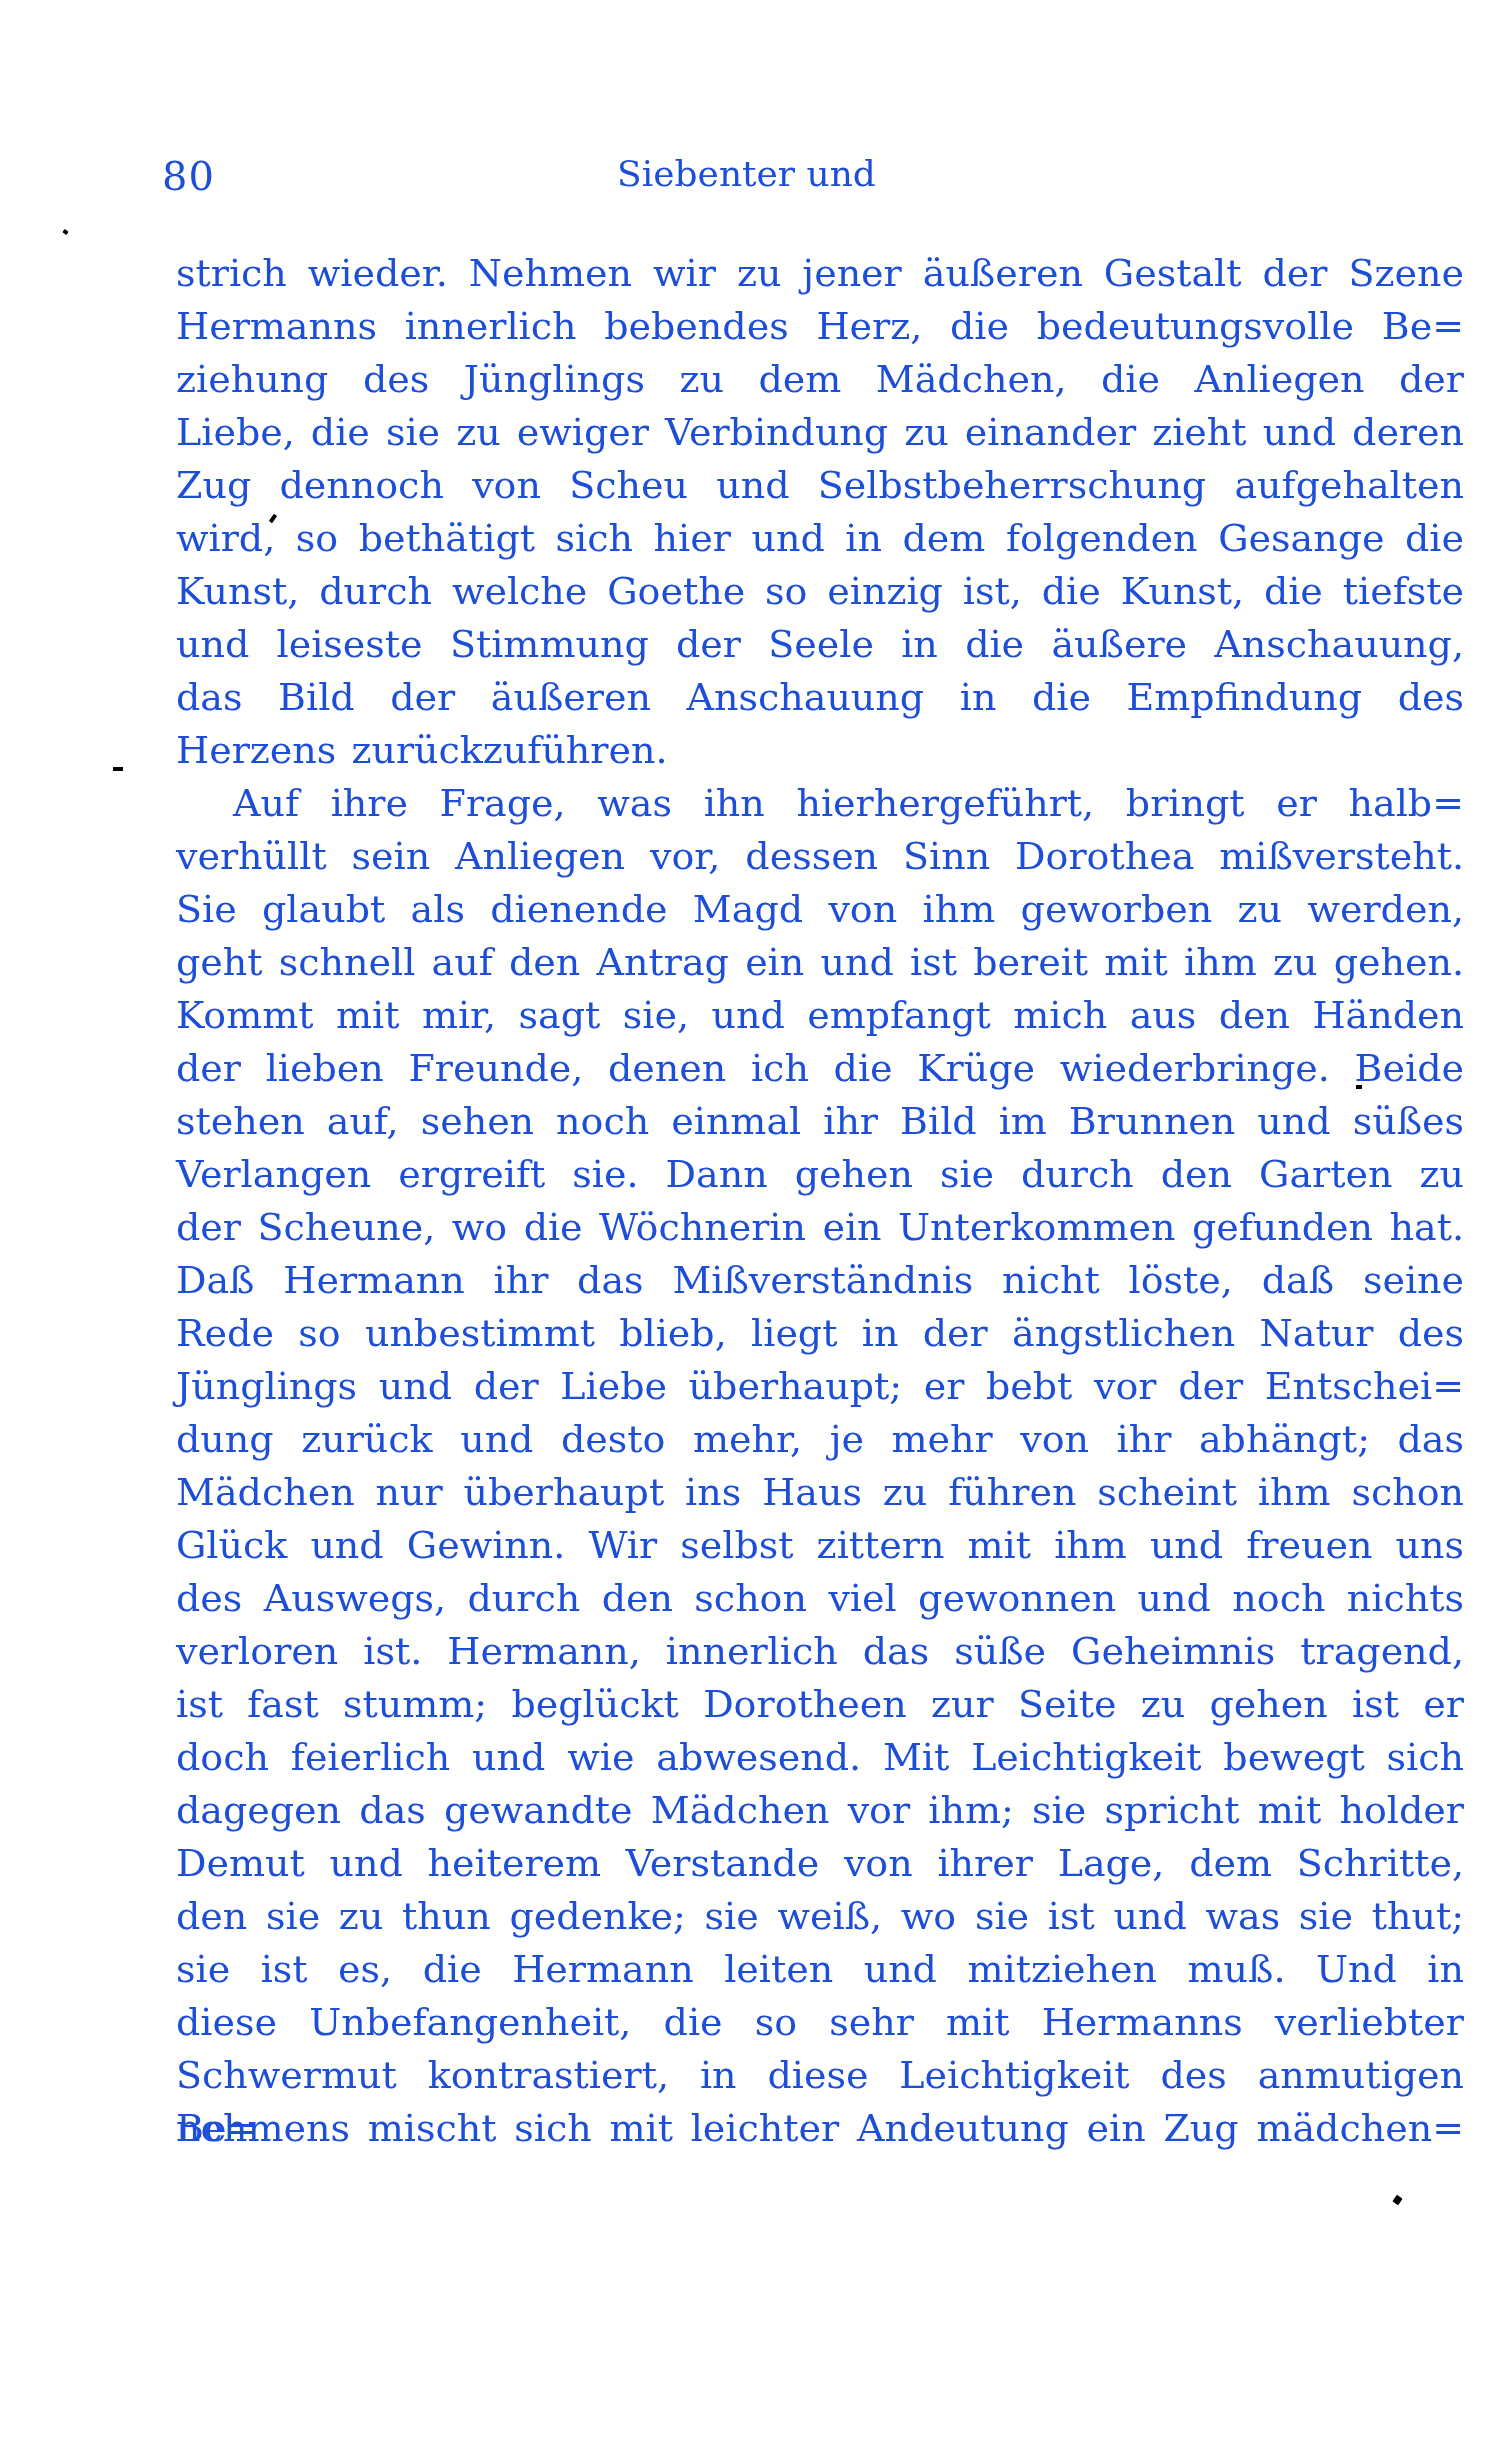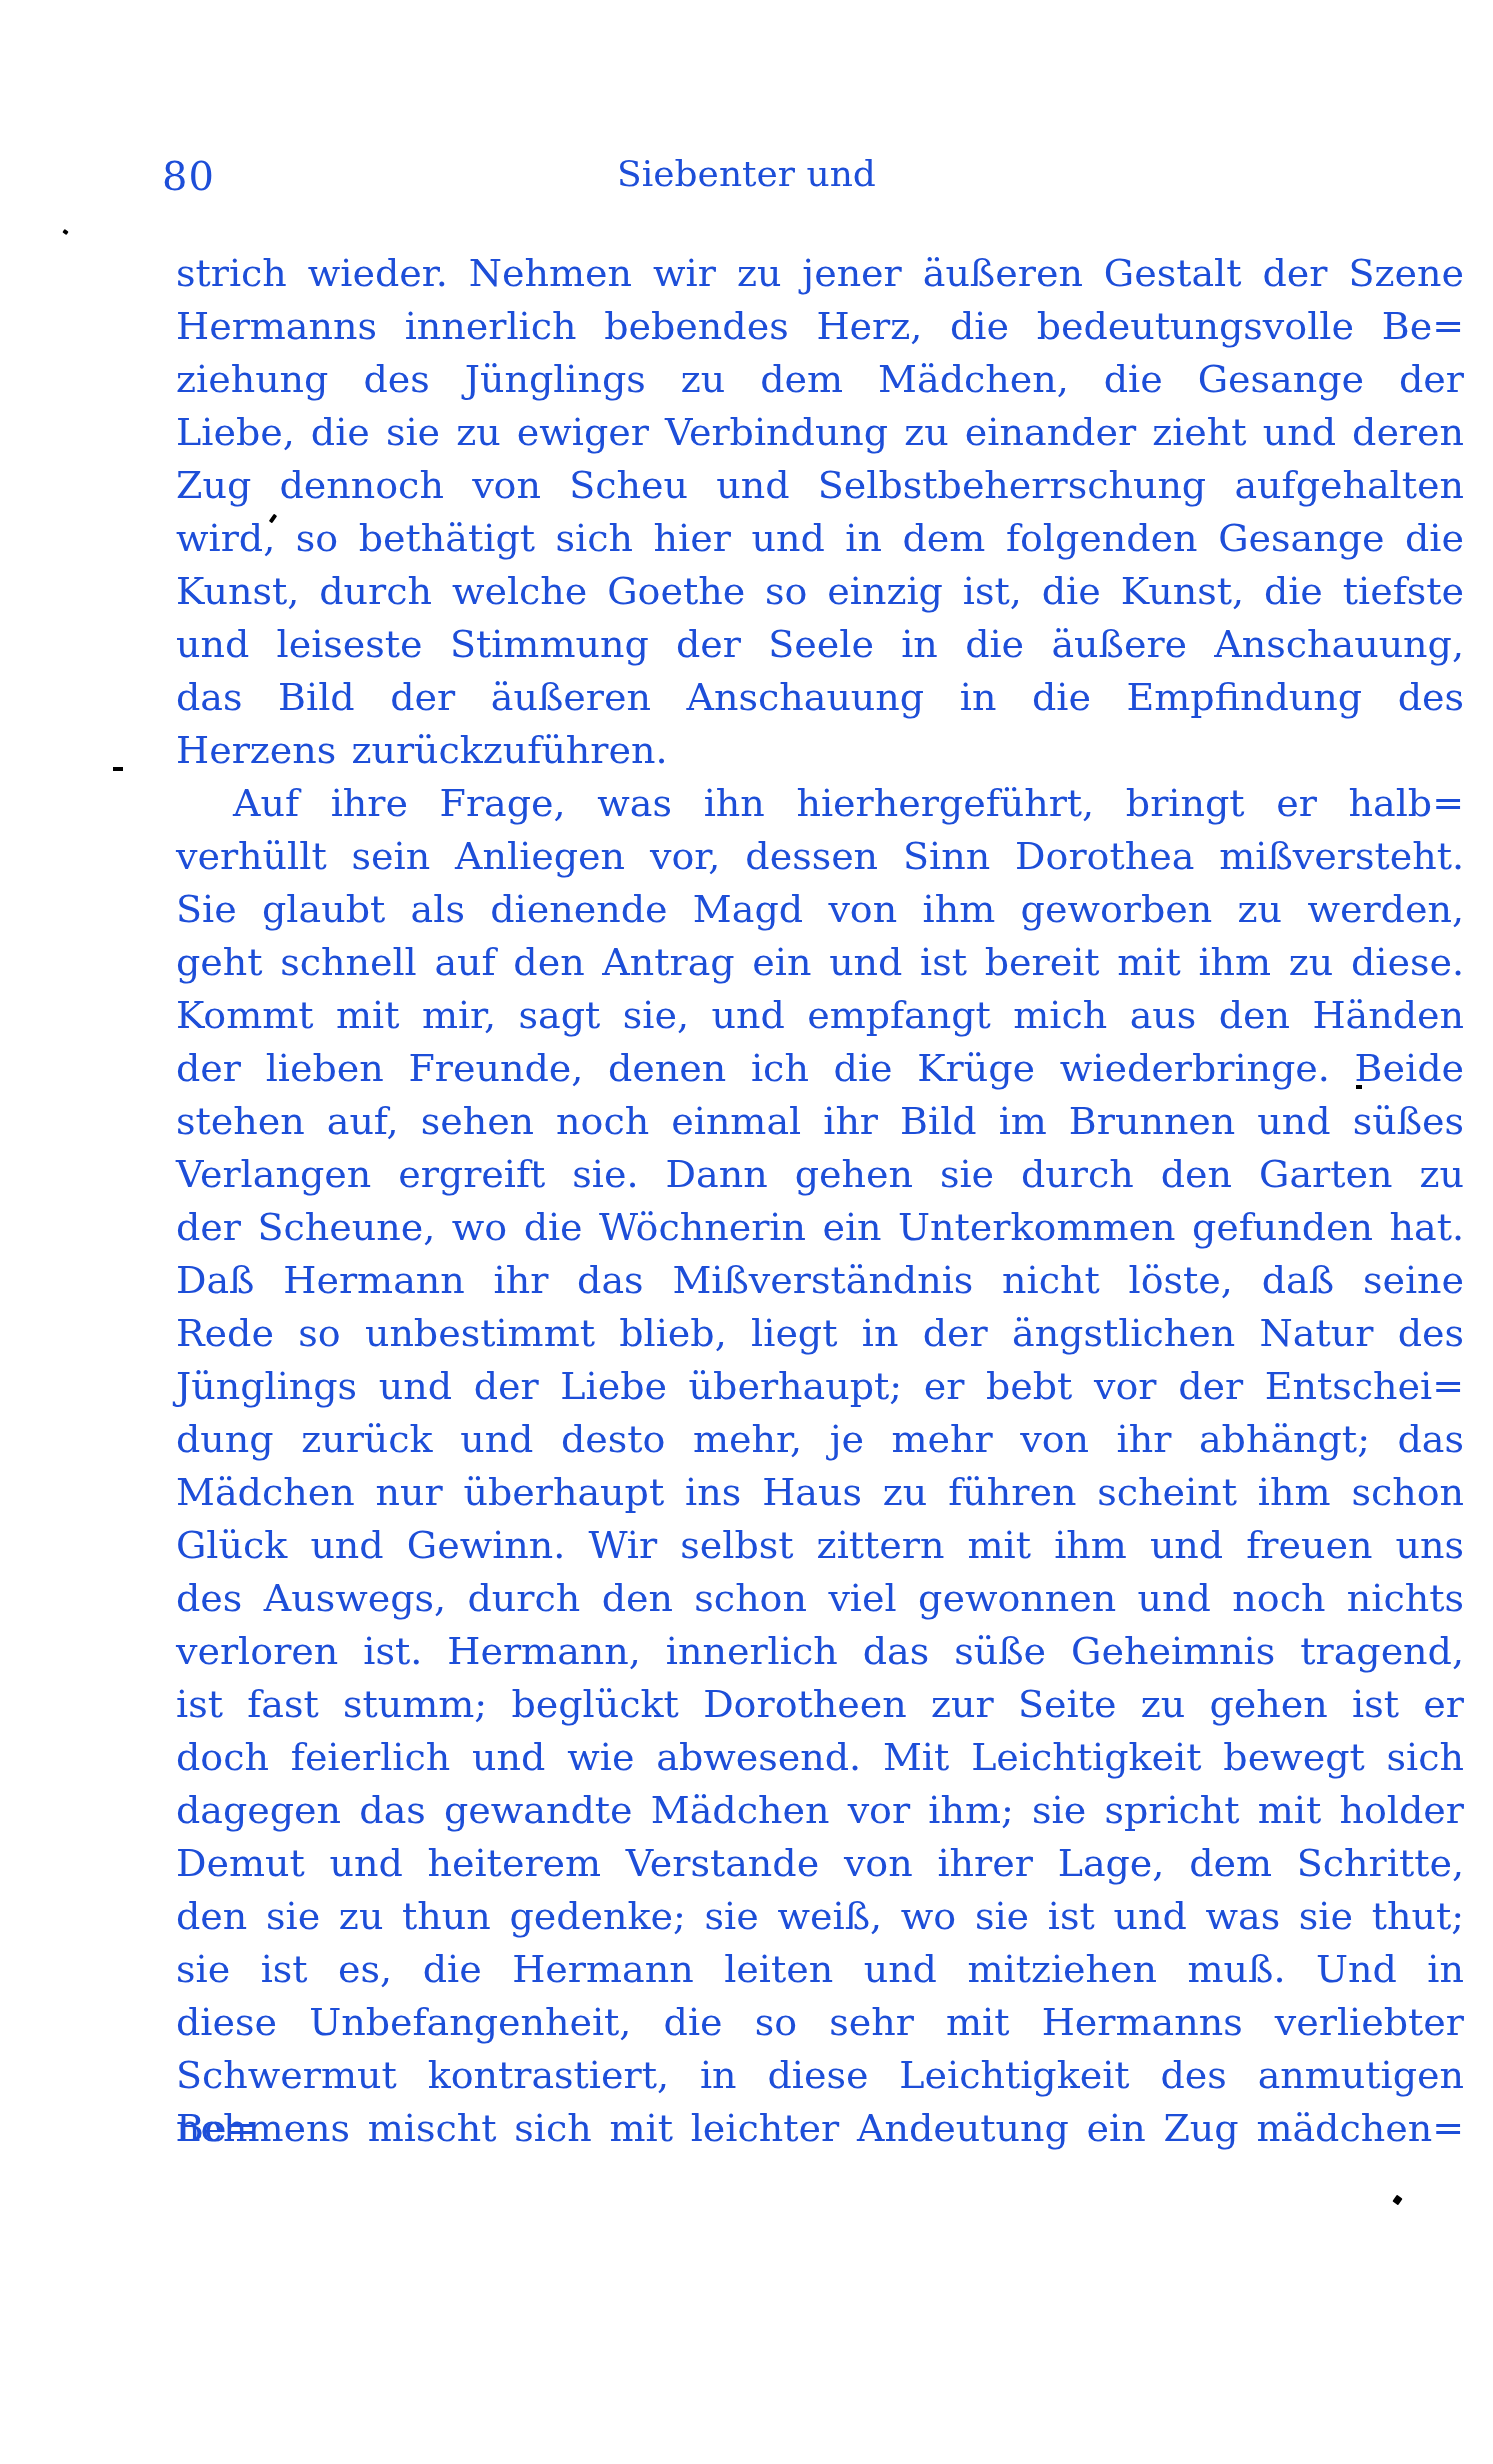--- a/index.html
+++ b/index.html
@@ -76,34 +76,34 @@
 
   <div class="header-row">
     <div class="page-number">80</div>
     <div class="running-header">Siebenter und</div>
   </div>
 
   <div class="body-text">
       <div class="paragraph">
         <div class="text-line">strich wieder. Nehmen wir zu jener äußeren Gestalt der Szene</div>
         <div class="text-line">Hermanns innerlich bebendes Herz, die bedeutungsvolle Be=</div>
-        <div class="text-line">ziehung des Jünglings zu dem Mädchen, die Gesange der</div>
+        <div class="text-line">ziehung des Jünglings zu dem Mädchen, die Anliegen der</div>
         <div class="text-line">Liebe, die sie zu ewiger Verbindung zu einander zieht und deren</div>
         <div class="text-line">Zug dennoch von Scheu und Selbstbeherrschung aufgehalten</div>
         <div class="text-line">wird, so bethätigt sich hier und in dem folgenden Gesange die</div>
         <div class="text-line">Kunst, durch welche Goethe so einzig ist, die Kunst, die tiefste</div>
         <div class="text-line">und leiseste Stimmung der Seele in die äußere Anschauung,</div>
         <div class="text-line">das Bild der äußeren Anschauung in die Empfindung des</div>
         <div class="text-line no-justify">Herzens zurückzuführen.</div>
       </div>
       <div class="paragraph">
         <div class="text-line indent">Auf ihre Frage, was ihn hierhergeführt, bringt er halb=</div>
         <div class="text-line">verhüllt sein Anliegen vor, dessen Sinn Dorothea mißversteht.</div>
         <div class="text-line">Sie glaubt als dienende Magd von ihm geworben zu werden,</div>
-        <div class="text-line">geht schnell auf den Antrag ein und ist bereit mit ihm zu diese.</div>
+        <div class="text-line">geht schnell auf den Antrag ein und ist bereit mit ihm zu gehen.</div>
         <div class="text-line">Kommt mit mir, sagt sie, und empfangt mich aus den Händen</div>
         <div class="text-line">der lieben Freunde, denen ich die Krüge wiederbringe. Beide</div>
         <div class="text-line">stehen auf, sehen noch einmal ihr Bild im Brunnen und süßes</div>
         <div class="text-line">Verlangen ergreift sie. Dann gehen sie durch den Garten zu</div>
         <div class="text-line">der Scheune, wo die Wöchnerin ein Unterkommen gefunden hat.</div>
         <div class="text-line">Daß Hermann ihr das Mißverständnis nicht löste, daß seine</div>
         <div class="text-line">Rede so unbestimmt blieb, liegt in der ängstlichen Natur des</div>
         <div class="text-line">Jünglings und der Liebe überhaupt; er bebt vor der Entschei=</div>
         <div class="text-line">dung zurück und desto mehr, je mehr von ihr abhängt; das</div>
         <div class="text-line">Mädchen nur überhaupt ins Haus zu führen scheint ihm schon</div>

